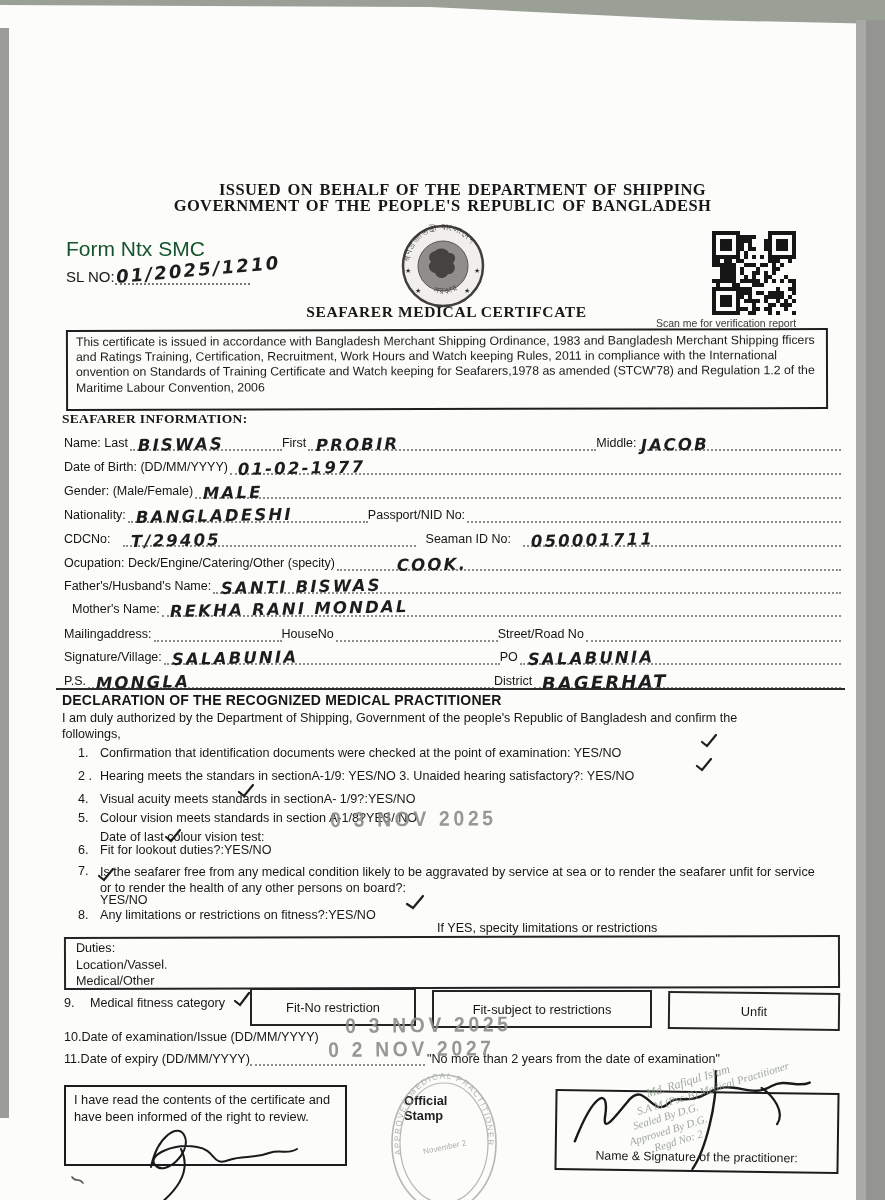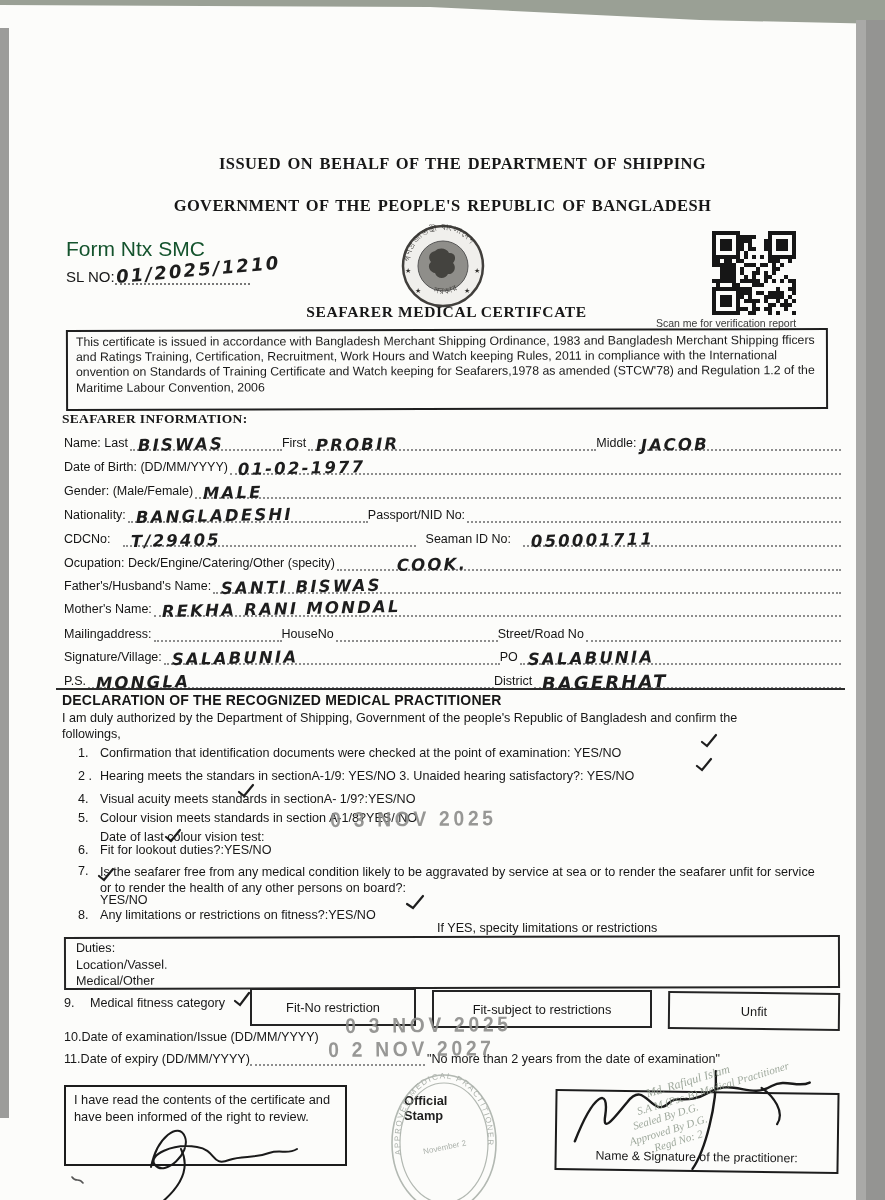--- a/index.html
+++ b/index.html
@@ -9,21 +9,21 @@
     background:#fcfcfa; overflow:hidden; color:#171717;
   }
   .abs { position:absolute; }
   .serifbold { font-family:"Liberation Serif", serif; font-weight:bold; }
   .center { text-align:center; }
 
   
   .edge-art { pointer-events:none; }
 
   
-  .hdr1 { top:154px; left:0; width:100%; font-size:16.5px; letter-spacing:.4px; word-spacing:2px;padding-left:40px; }
+  .hdr1 { top:180px; left:0; width:100%; font-size:16.5px; letter-spacing:.4px; word-spacing:2px;padding-left:40px; }
   .hdr2 { top:196px; left:0; width:100%; font-size:16.5px; letter-spacing:.4px; word-spacing:2px; }
   .formno { top:237px; left:66px; font-size:21px; color:#14532d; }
   .slrow { top:268px; left:66px; font-size:15px; display:flex; align-items:flex-end; }
   .sl-line { display:inline-block; width:135px; border-bottom:2px dotted #777; height:16px; position:relative; }
   .sl-hw { position:absolute; left:2px; bottom:-4px; }
   .doc-title { top:303px; left:4px; width:100%; font-size:15.5px; letter-spacing:.6px; }
   .qr-caption { top:317px; left:656px; width:210px; font-size:10.5px; color:#3a3a3a; }
 
   
   .hw {
@@ -457,21 +457,21 @@
       </span>
   </div>
 
   <div class="frow" style="top:579px;">
     <span class="lab">Father's/Husband's Name:</span>
     <span class="fill grow">
         <span class="hw">SANTI BISWAS</span>
       </span>
   </div>
 
-  <div class="frow" style="top:602px;">
+  <div class="frow" style="top:602px;margin-left:8px;">
     <span class="lab">Mother's Name:</span>
     <span class="fill grow">
         <span class="hw">REKHA RANI MONDAL</span>
       </span>
   </div>
 
   <div class="frow" style="top:627px;align-items:center;">
     <span class="lab">Mailingaddress:</span>
     <span class="fill" style="width:128px;"></span>
     <span class="lab">HouseNo</span>

